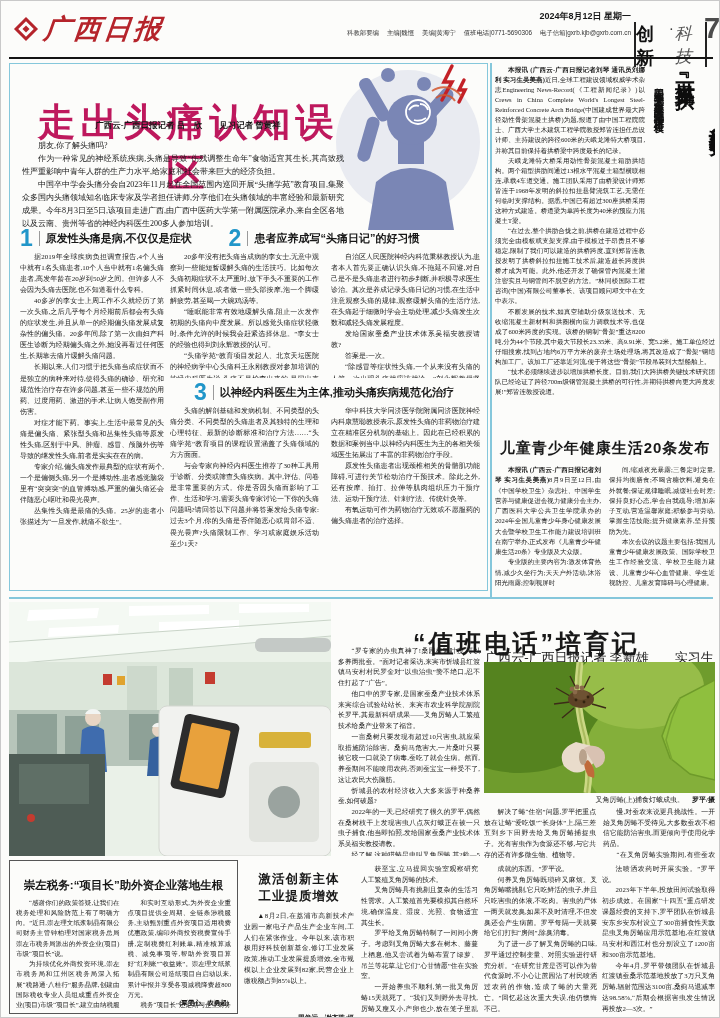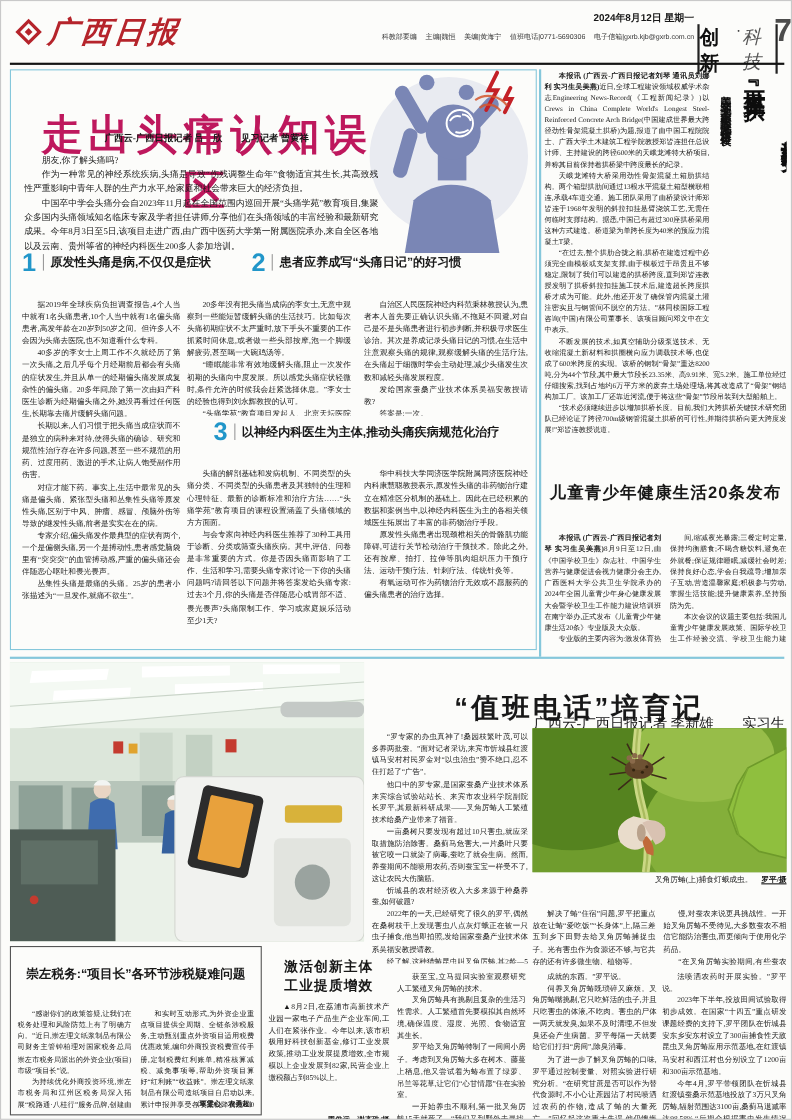--- a/index.html
+++ b/index.html
@@ -21,21 +21,21 @@
                  font-family:Liberation Serif, serif; }
   .sec-a { font-size:18px; font-weight:900; color:#101010; }
   .sec-dot { font-size:14px; color:#333; }
   .sec-b { font-size:17px; font-style:italic; color:#555; }
   .page-no { position:absolute; left:702px; top:5px; width:18px; height:45px; line-height:45px;
              font-size:29px; font-weight:bold; color:#4c4c4c; text-align:center;
              font-family:"Liberation Sans", sans-serif; }
   .mast-rule { position:absolute; left:8px; top:56px; width:704px; height:2px; background:#141414; }
 
   
-  .bt { font-size:6.8px; line-height:1.58; text-align:justify; color:#1a1a1a; overflow:hidden;margin-top:20px; }
+  .bt { font-size:6.8px; line-height:1.58; text-align:justify; color:#1a1a1a; overflow:hidden; }
   .bt p { margin:0; text-indent:2em; }
   .bt7 { font-size:7px; }
   .lead-b { font-weight:bold; }
 
   
   .art-headache { position:absolute; left:8px; top:62px; width:479px; height:528px;
                   border:1px solid #85c7db; box-sizing:border-box; }
   .hd-headline { position:absolute; left:8px; top:8px; width:340px; text-align:center;
                  font-size:38px; font-weight:900; letter-spacing:5px;
                  font-family:"Liberation Sans", sans-serif; color:#be185d; }
@@ -84,21 +84,21 @@
   .pest-head { position:absolute; left:337px; top:605px; width:377px; text-align:center;
                font-size:25px; font-weight:900; letter-spacing:3px;
                font-family:"Liberation Sans", sans-serif; }
   .pest-byline { position:absolute; left:483px; top:648px; width:231px; text-align:center;
                  font-size:13px; font-weight:normal; }
   .pest-col1 { position:absolute; left:337px; top:645px; width:142px; height:210px; }
   .photo-insect { position:absolute; left:483px; top:661px; width:231px; height:131px;
                   overflow:hidden; background:#6f9c2d; }
   .pest-caption { position:absolute; left:483px; top:794px; width:231px; display:flex;
                   justify-content:flex-end; gap:8px; font-size:7px; }
-  .pest-caption .credit { font-weight:bold;text-decoration:underline; }
+  .pest-caption .credit { font-weight:bold; }
   .pest-colpa { position:absolute; left:483px; top:806px; width:112px; height:51px; }
   .pest-colpb { position:absolute; left:602px; top:806px; width:112px; height:51px; }
   .pest-col4 { position:absolute; left:360px; top:863px; width:117px; height:150px; }
   .pest-col5 { position:absolute; left:483px; top:863px; width:113px; height:150px; }
   .pest-col6 { position:absolute; left:601px; top:863px; width:113px; height:150px; }
 
   
   .photo-factory { position:absolute; left:8px; top:601px; width:322px; height:254px;
                    overflow:hidden; background:#e8f0e7; }
 
@@ -384,21 +384,21 @@
       <p>伺养叉角厉蝽既琐碎又麻烦。叉角厉蝽嘴挑剔,它只吃鲜活的虫子,并且只吃害虫的体液,不吃肉。害虫的尸体一两天就发臭,如果不及时清理,不但发臭还会产生病菌。罗平每隔一天就要给它们打扫“房间”,除臭消毒。</p>
       <p>为了进一步了解叉角厉蝽的口味,罗平通过控制变量、对照实验进行研究分析。“在研究甘蔗是否可以作为替代食源时,不小心让蔗园沾了村民喷洒过农药的作物,造成了蝽的大量死亡。”回忆起这次重大失误,他仍懊悔不已。</p>
     </div>
   <div class="bt pest-col6">
       <p>法喷洒农药时开展实验。”罗平说。</p>
       <p>2023年下半年,投放田间试验取得初步成效。在国家“十四五”重点研发课题经费的支持下,罗平团队在忻城县安东乡安东村设立了300亩捕食性天敌昆虫叉角厉蝽应用示范基地,在红渡镇马安村和西江村也分别设立了1200亩和300亩示范基地。</p>
       <p>今年4月,罗平带领团队在忻城县红渡镇蚕桑示范基地投放了3万只叉角厉蝽,辐射范围达3100亩,桑蓟马退减率达98.58%,“后期会根据害虫发生情况再投放2—3次。”</p>
     </div>
 
   <section class="tax-box">
-    <h3 class="tax-headline">崇左税务:“项目长”各环节涉税疑难问题</h3>
+    <h3 class="tax-headline">崇左税务:“项目长”助外资企业落地生根</h3>
     <div class="tax-cols">
       <div class="bt flexcol">
           <p>“感谢你们的政策答疑,让我们在税务处理和风险防范上有了明确方向。”近日,崇左理文纸浆制品有限公司财务主管钟柏理对国家税务总局崇左市税务局派出的外资企业(项目)市级“项目长”说。</p>
           <p>为持续优化外商投资环境,崇左市税务局和江州区税务局深入拓展“税路通·八桂行”服务品牌,创建由国际税收专业人员组成重点外资企业(项目)市级“项目长”,建立由纳税服务、税源管理、征收管理等部门专业人员为支撑的服务团队,以常态化沟通联络机制“点对点”服务8个重点外资项目,帮助解决外资企业(项目)各环节涉税疑难问题。</p>
         </div>
       <div class="bt flexcol">
           <p>和实时互动形式,为外资企业重点项目提供全周期、全链条涉税服务,主动甄别重点外资项目适用税费优惠政策,编印外商投资税费宣传手册,定制税费红利账单,精准核算减税、减免事项等,帮助外资项目算好“红利账”“收益账”。崇左理文纸浆制品有限公司造纸项目自启动以来,累计申报并享受各项减税降费超800万元。</p>
           <p>税务“项目长”还定期与企业财务人员沟通联系,详细了解企业在发票抵扣、增值税留抵退税、研发费用、技术服务、关联交易、利润再投资等涉税费事项,针对性提供业务辅导,主动收集企业涉税疑难,采取服务团队集体研究、“项目长”统一回复的形式,为企业及时提供精准答疑。</p>
         </div>
     </div>

